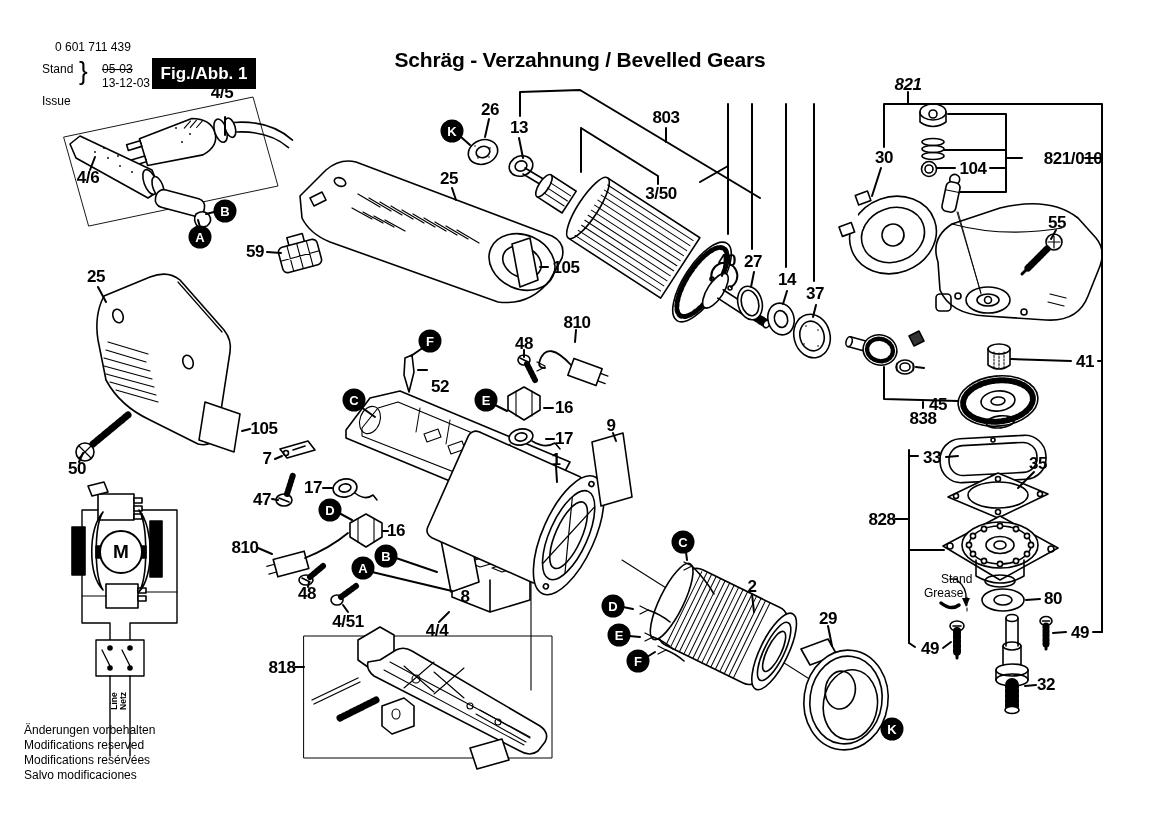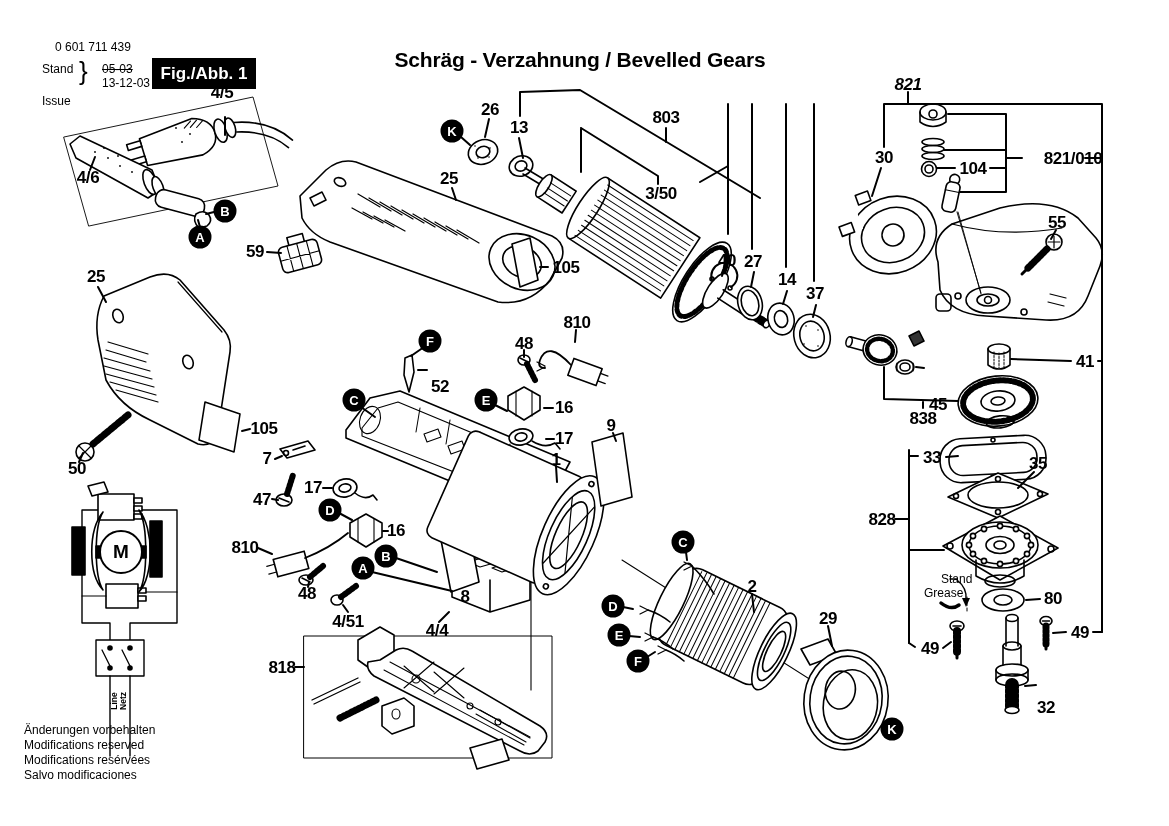--- a/index.html
+++ b/index.html
@@ -545,21 +545,21 @@
   <div class="co" style="left:1057px;top:222px;">55</div>
   <div class="co" style="left:1085px;top:361px;">41</div>
   <div class="co" style="left:938px;top:388px;margin-top:16px;">45</div>
   <div class="co" style="left:923px;top:418px;">838</div>
   <div class="co" style="left:932px;top:457px;">33</div>
   <div class="co" style="left:1038px;top:463px;">35</div>
   <div class="co" style="left:882px;top:519px;">828</div>
   <div class="co" style="left:1053px;top:598px;">80</div>
   <div class="co" style="left:930px;top:648px;">49</div>
   <div class="co" style="left:1080px;top:632px;">49</div>
-  <div class="co" style="left:1046px;top:684px;margin-top:23px;">32</div>
+  <div class="co" style="left:1046px;top:684px;">32</div>
   <div class="co" style="left:440px;top:370px;margin-top:16px;">52</div>
   <div class="co" style="left:524px;top:343px;">48</div>
   <div class="co" style="left:577px;top:322px;">810</div>
   <div class="co" style="left:564px;top:407px;">16</div>
   <div class="co" style="left:564px;top:438px;">17</div>
   <div class="co" style="left:611px;top:425px;">9</div>
   <div class="co" style="left:556px;top:459px;">1</div>
   <div class="co" style="left:267px;top:458px;">7</div>
   <div class="co" style="left:262px;top:499px;">47</div>
   <div class="co" style="left:313px;top:487px;">17</div>

